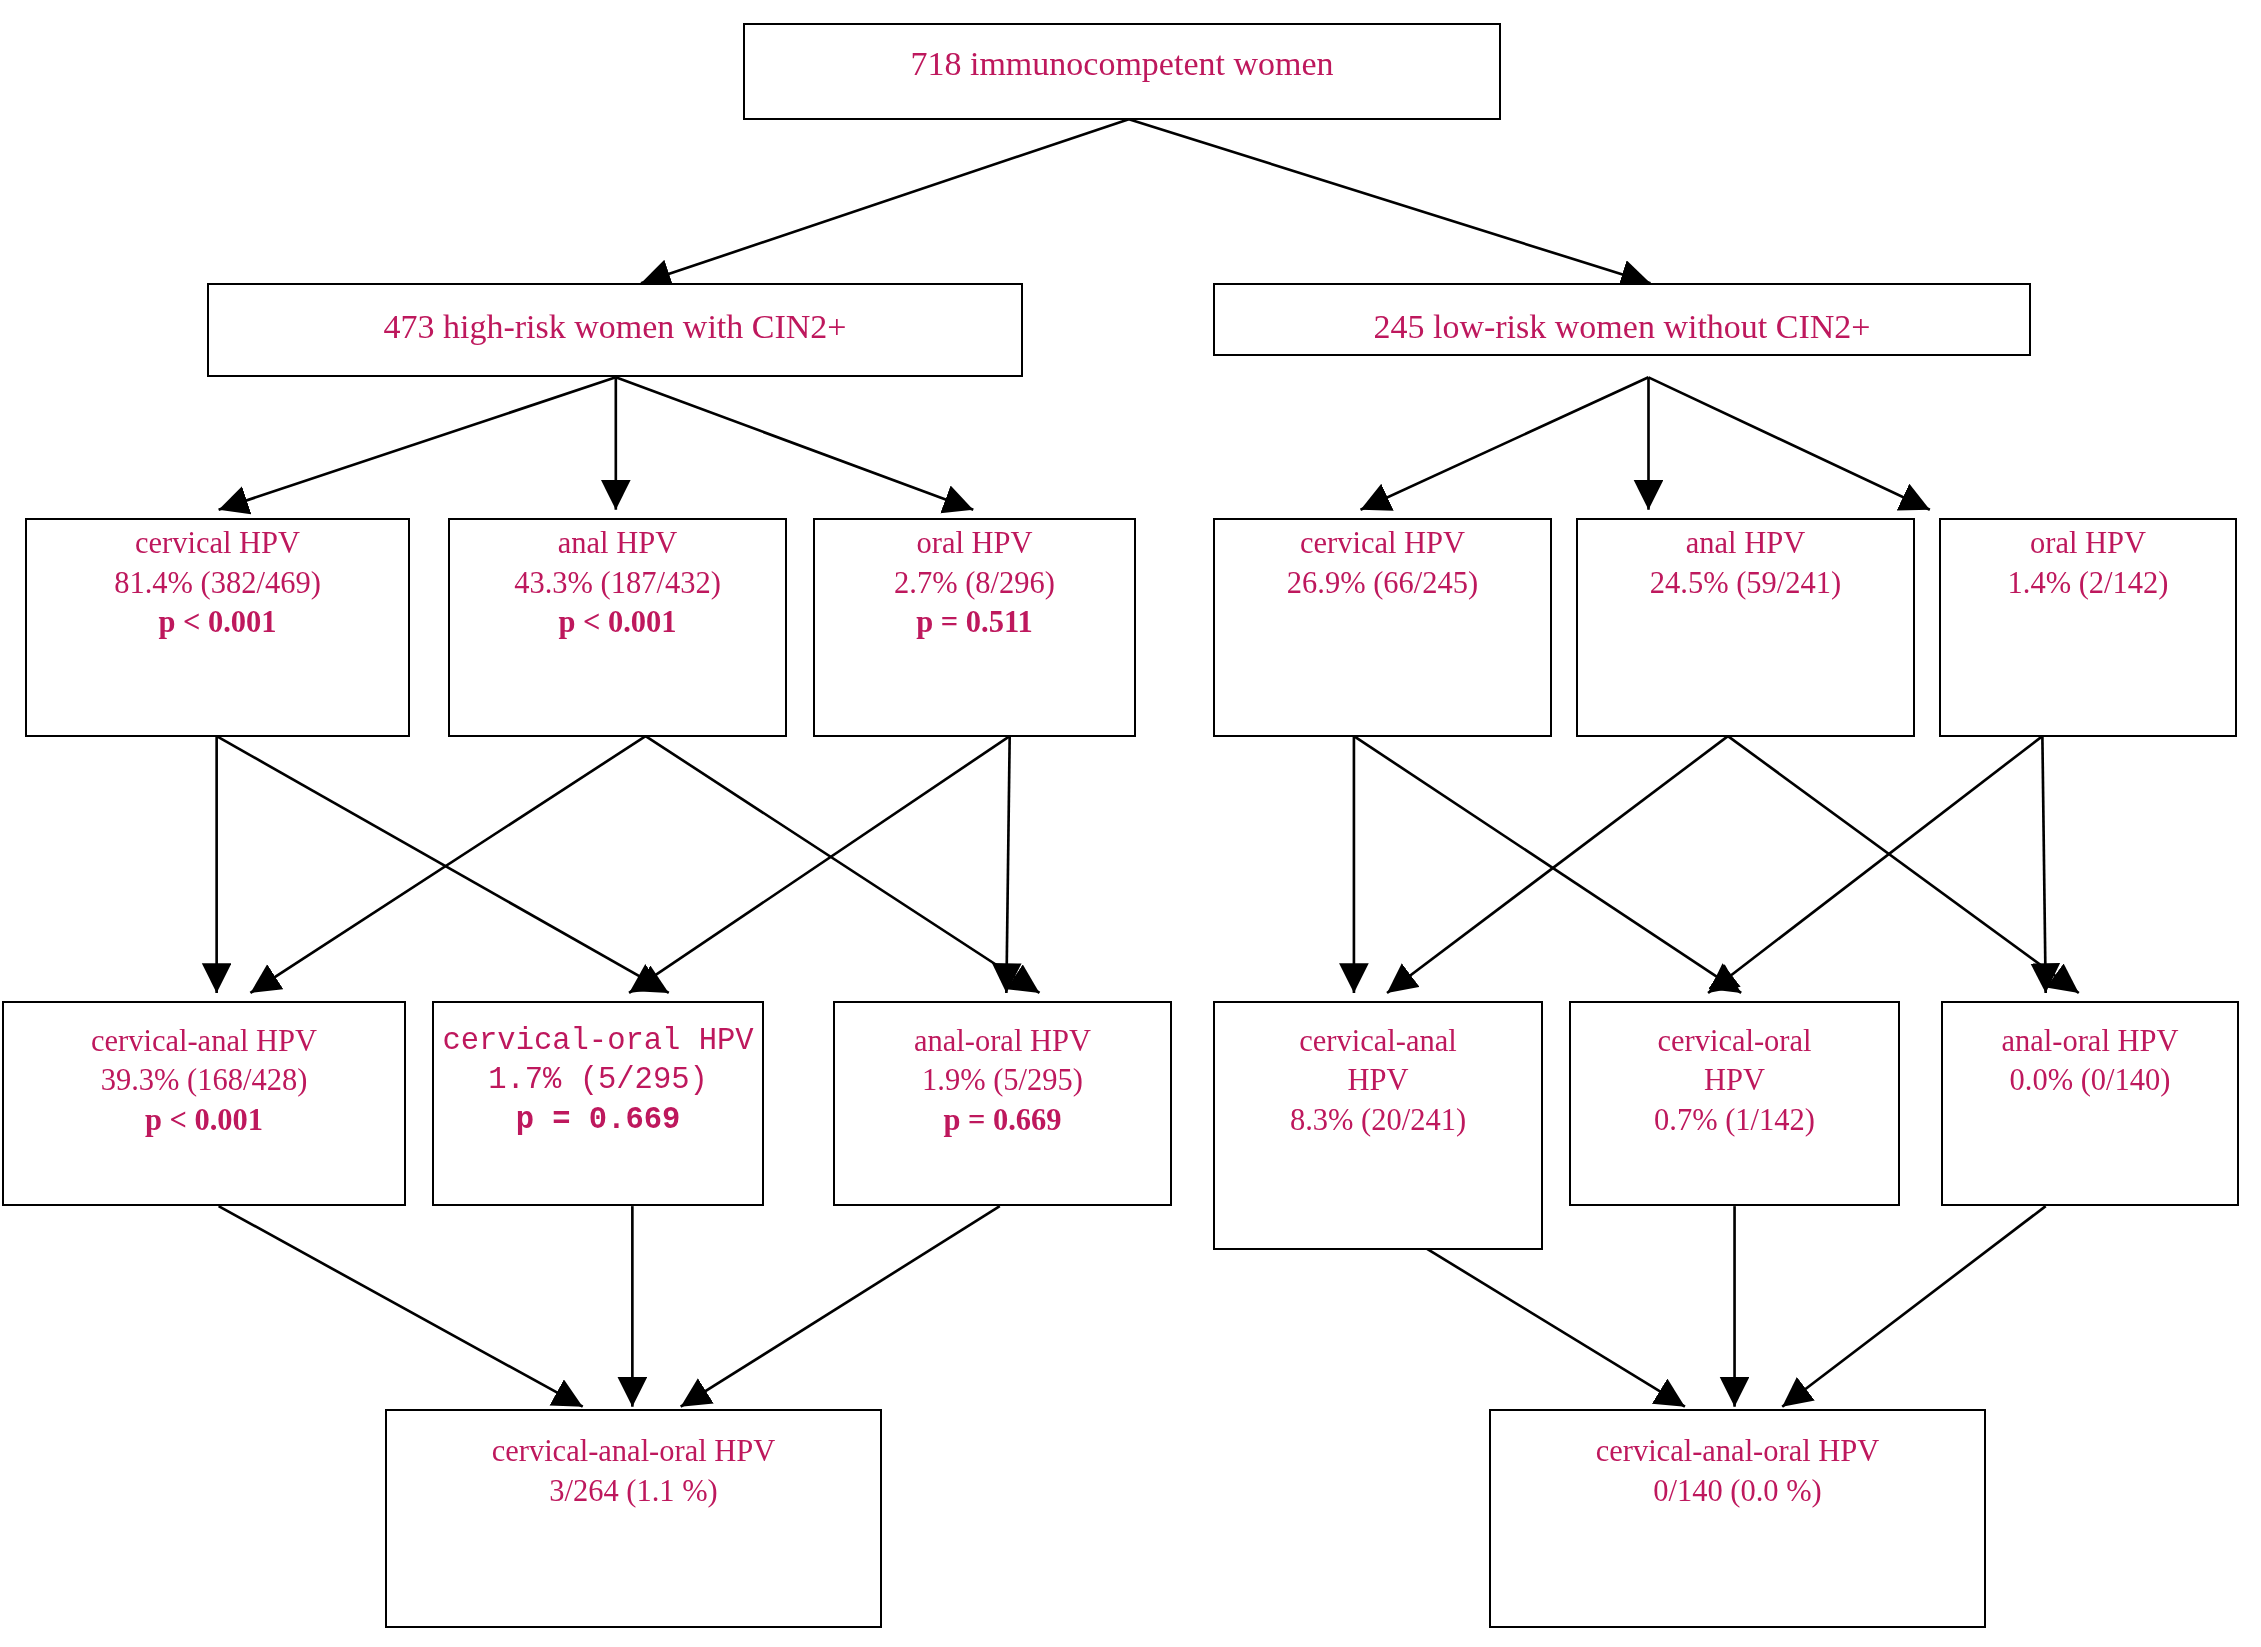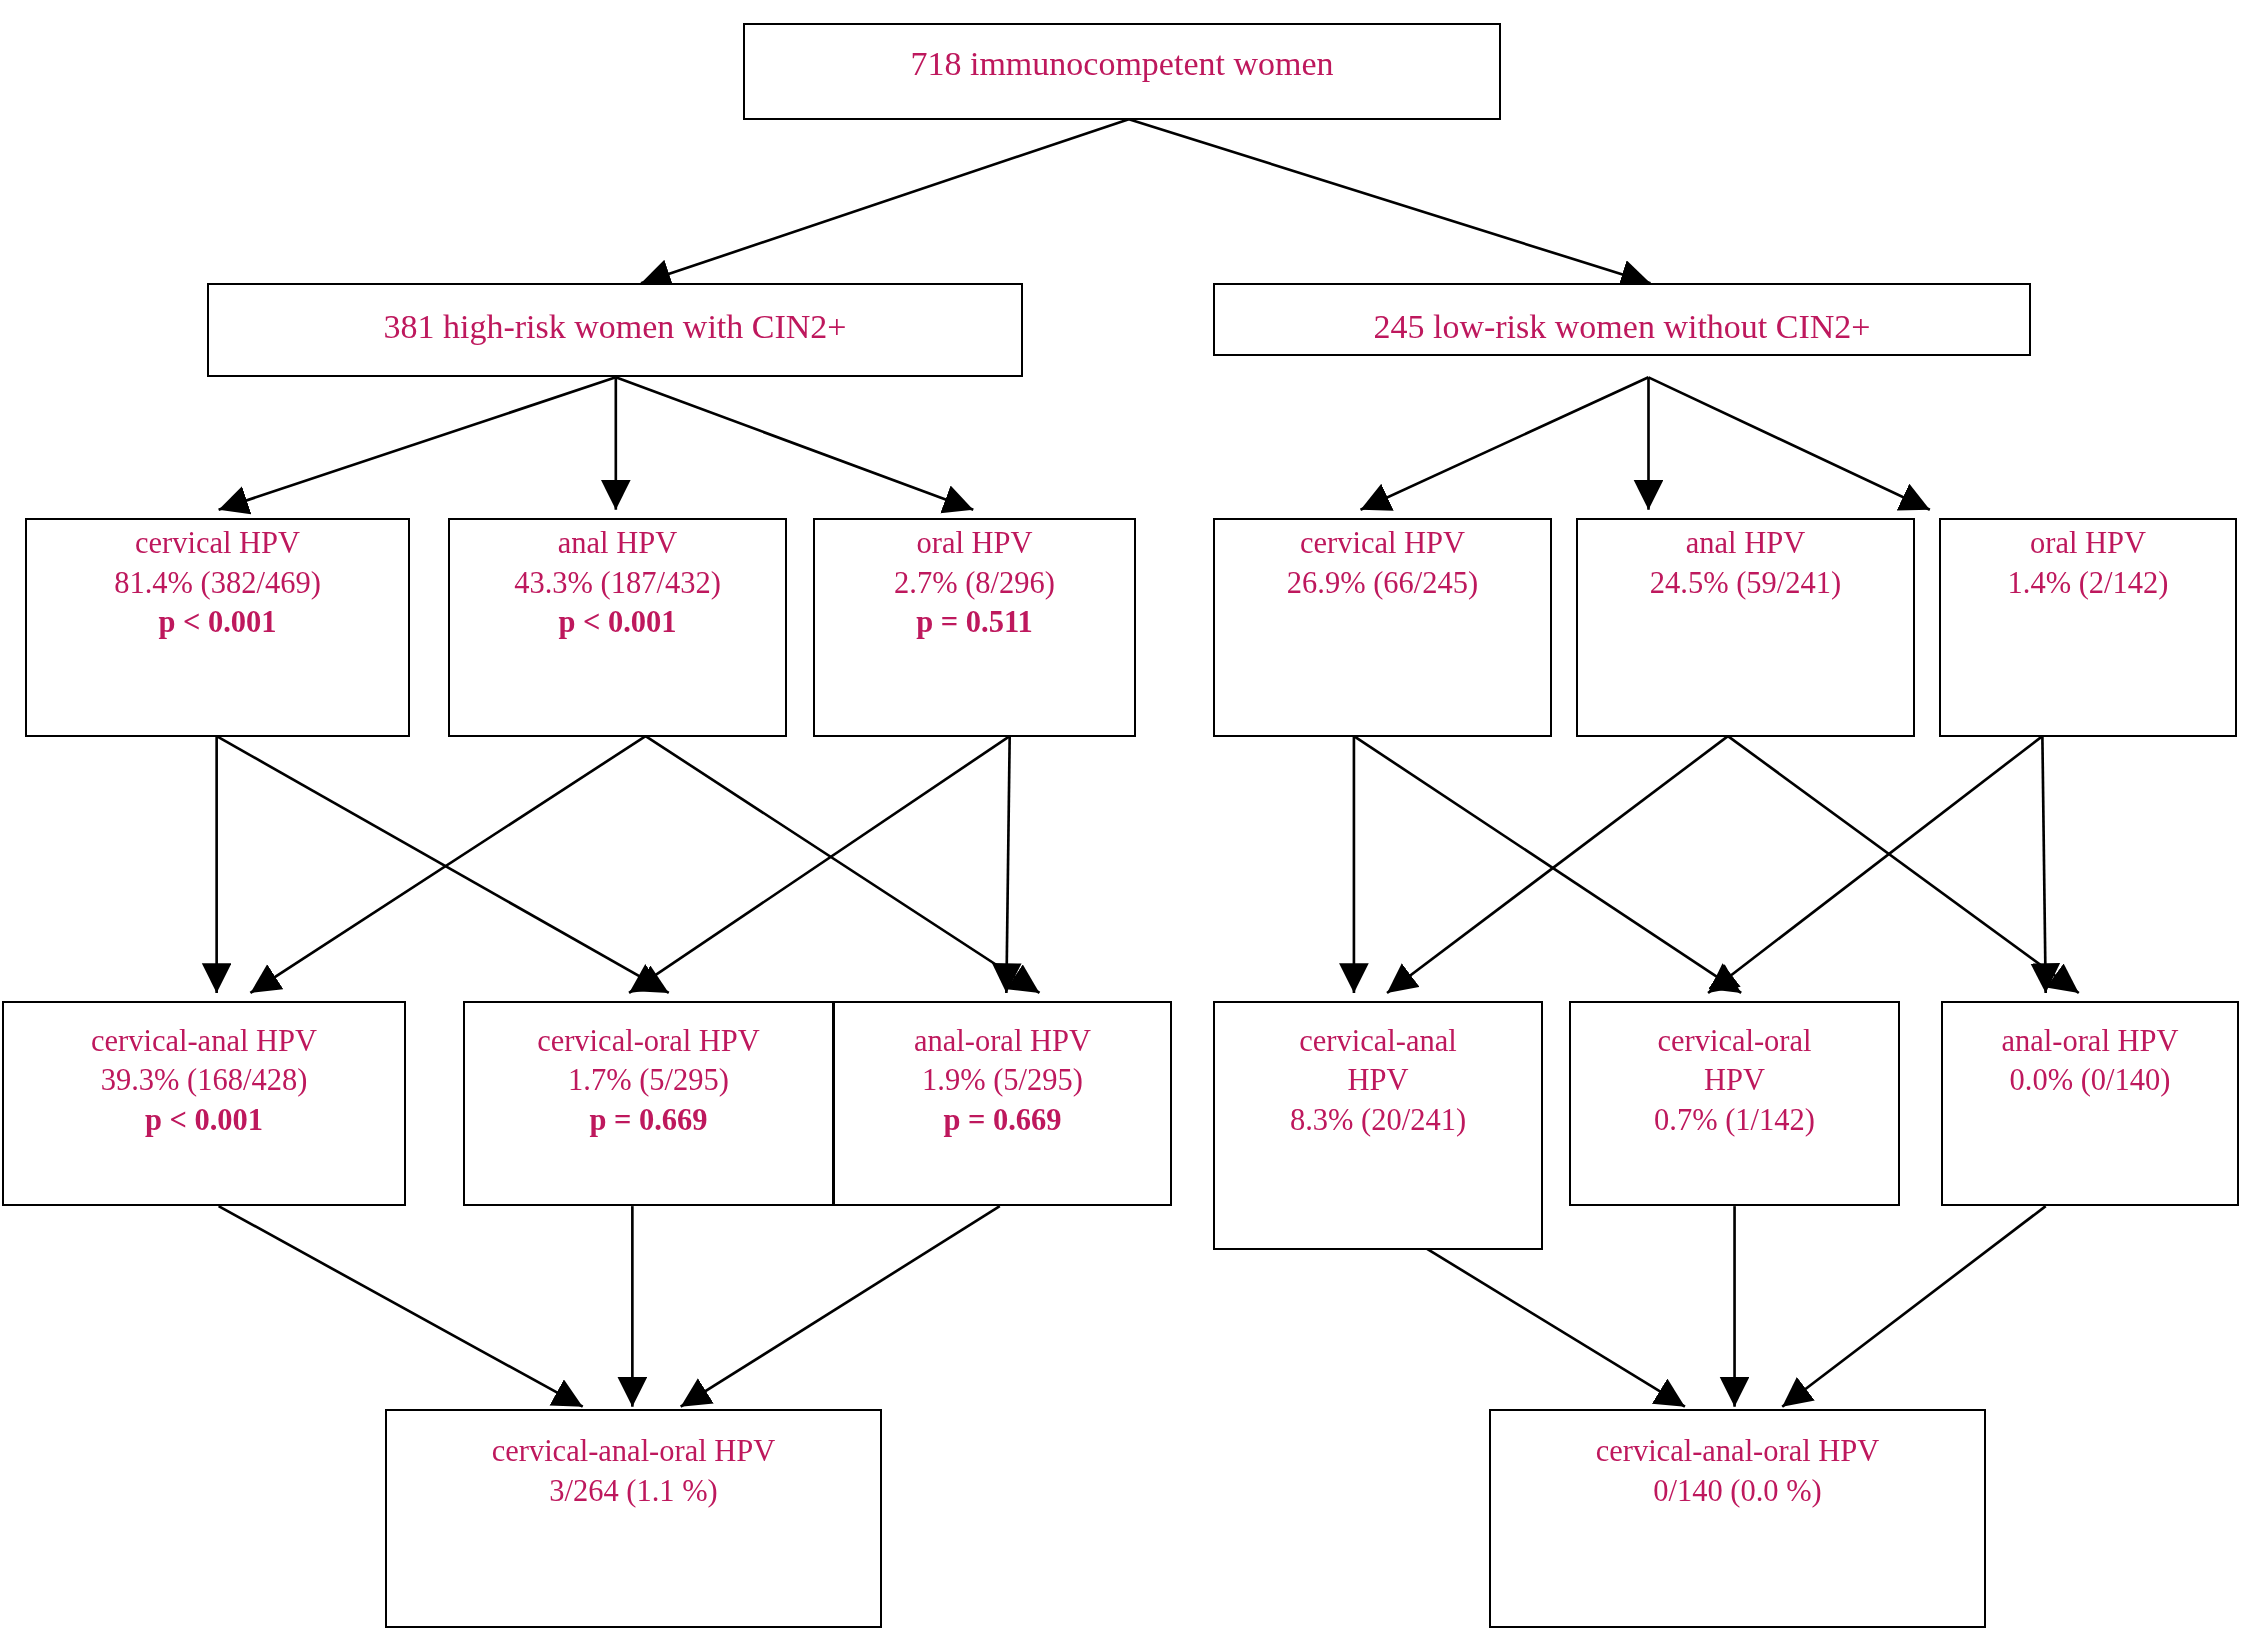--- a/index.html
+++ b/index.html
@@ -64,21 +64,21 @@
       <path d="M2620,1822 L2620,2125"></path>
       <path d="M3090,1822 L2692,2125"></path>
     </g>
   </svg>
 
   <div class="node lvl1" style="left:743px;top:22.5px;width:758px;height:97px;">
     <span class="ln">718 immunocompetent women</span>
   </div>
 
   <div class="node lvl2" style="left:207px;top:283px;width:816px;height:94px;">
-    <span class="ln">381 high-risk women with CIN2+</span>
+    <span class="ln">473 high-risk women with CIN2+</span>
   </div>
 
   <div class="node lvl2" style="left:1213px;top:283px;width:818px;height:73px;">
     <span class="ln">245 low-risk women without CIN2+</span>
   </div>
 
   <div class="node lvl3" style="left:25px;top:518px;width:385px;height:219px;">
     <span class="ln">cervical HPV</span>
     <span class="ln">81.4% (382/469)</span>
     <span class="ln pval">p &lt; 0.001</span>
@@ -110,21 +110,21 @@
     <span class="ln">oral HPV</span>
     <span class="ln">1.4% (2/142)</span>
   </div>
 
   <div class="node lvl4" style="left:2px;top:1001px;width:404px;height:205px;">
     <span class="ln">cervical-anal HPV</span>
     <span class="ln">39.3% (168/428)</span>
     <span class="ln pval">p &lt; 0.001</span>
   </div>
 
-  <div class="node lvl4" style="left:463px;top:1001px;width:371px;height:205px;">
+  <div class="node lvl4" style="left:432px;top:1001px;width:332px;height:205px;font-family:Liberation Mono, monospace;">
     <span class="ln">cervical-oral HPV</span>
     <span class="ln">1.7% (5/295)</span>
     <span class="ln pval">p = 0.669</span>
   </div>
 
   <div class="node lvl4" style="left:833px;top:1001px;width:339px;height:205px;">
     <span class="ln">anal-oral HPV</span>
     <span class="ln">1.9% (5/295)</span>
     <span class="ln pval">p = 0.669</span>
   </div>

